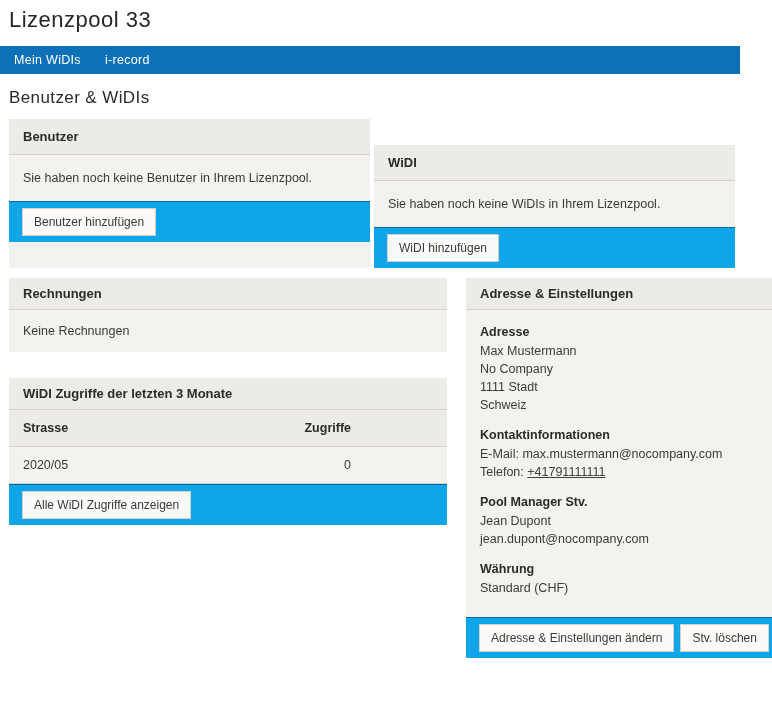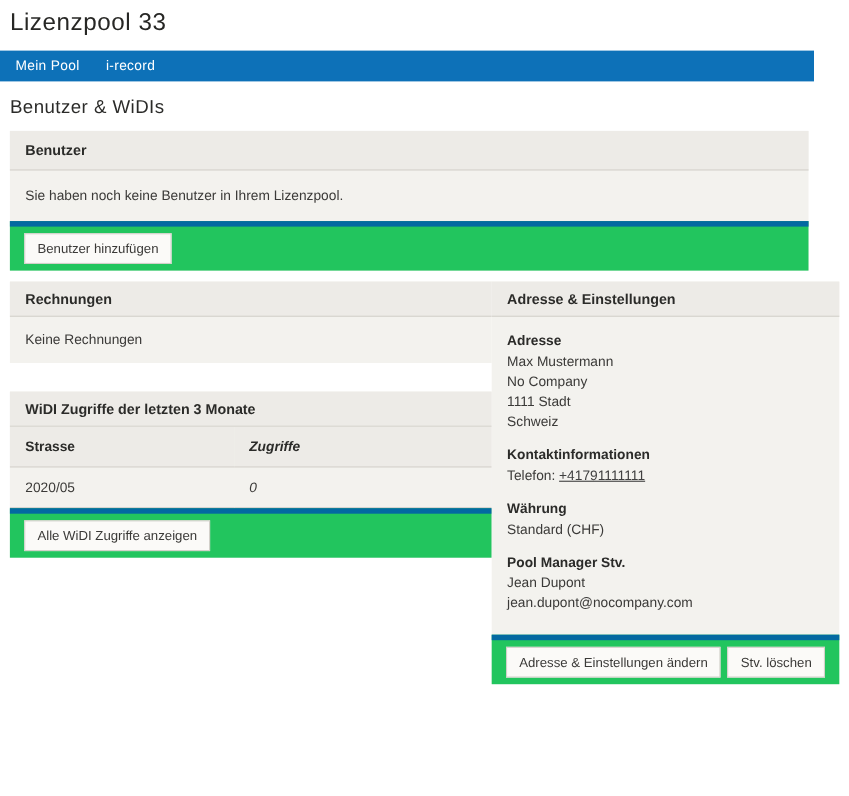--- a/index.html
+++ b/index.html
@@ -30,90 +30,97 @@
 
   .section-heading {
     margin: 14px 0 0 9px;
     font-size: 17px; font-weight: 400; letter-spacing: 0.4px;
     color: #2b2b29;
   }
 
   .row-top { display: flex; gap: 4px; margin: 11px 5px 0 9px; }
   .row-top .panel { flex: 1; }
 
-  .row-bottom { display: flex; margin: 10px 9px 0 9px; align-items: flex-start; }
+  .row-bottom { display: flex; gap: 19px; margin: 10px 9px 0 9px; align-items: flex-start; }
   .col-left { width: 438px; flex: none; }
   .col-right { flex: 1; }
 
   .panel { background: #f3f2ee; }
   .panel + .panel, .panel-gap { margin-top: 26px; }
 
   .panel-header {
     background: #edebe7; border-bottom: 1px solid #d4d1cb;
     padding: 10px 14px;
     font-size: 13px; font-weight: 700; color: #2b2b29;
   }
   .panel-header.slim { padding: 8px 14px; }
 
   .panel-body { padding: 16px 14px; font-size: 12.5px; }
   .panel-body.slim { padding: 14px 14px; }
 
   .panel-footer {
-    background: #22c55e; border-top: 5px solid #0369a1;
+    background: #0ea5e9; border-top: 1px solid #0369a1;
     padding: 6px 13px; display: flex; gap: 6px;
   }
 
   .btn {
     background: #fbfaf8; border: 1px solid #d3d0ca;
     padding: 6px 11px; font-size: 12px; color: #3b3a38;
     font-family: inherit; cursor: pointer; white-space: nowrap;
   }
 
   table.access-table { width: 100%; border-collapse: collapse; }
   .access-table th {
     background: #edebe7; border-bottom: 1px solid #d4d1cb;
     text-align: left; font-size: 12.5px; font-weight: 700; color: #2b2b29;
     padding: 11px 14px;
   }
   .access-table td {
     background: #f3f2ee; border-bottom: 1px solid #d4d1cb;
     font-size: 12.5px; padding: 11px 14px;
   }
-  .access-table th.num, .access-table td.num { text-align: left; padding-right: 24px; font-style: italic; }
+  .access-table th.num, .access-table td.num { text-align: right; padding-right: 96px; }
 
   .info-body { padding: 13px 14px 8px 14px; }
   .group { margin-bottom: 12px; }
   .group-label { font-weight: 700; font-size: 12.5px; color: #2b2b29; line-height: 19px; }
   .group-line { font-size: 12.5px; line-height: 18px; }
   .link { color: #404040; text-decoration: underline; cursor: pointer; }
 </style>
 </head>
 <body>
 
 <div class="page">
 
   <h1 class="page-title">Lizenzpool 33</h1>
 
   <nav class="navbar">
-    <a class="nav-item">Mein Pool</a>
+    <a class="nav-item">Mein WiDIs</a>
     <a class="nav-item">i-record</a>
   </nav>
 
   <h2 class="section-heading">Benutzer &amp; WiDIs</h2>
 
   <div class="row-top">
 
     <section class="panel">
       <header class="panel-header">Benutzer</header>
       <div class="panel-body">Sie haben noch keine Benutzer in Ihrem Lizenzpool.</div>
       <footer class="panel-footer">
         <button class="btn">Benutzer hinzufügen</button>
       </footer>
     </section>
 
+    <section class="panel">
+      <header class="panel-header">WiDI</header>
+      <div class="panel-body">Sie haben noch keine WiDIs in Ihrem Lizenzpool.</div>
+      <footer class="panel-footer">
+        <button class="btn">WiDI hinzufügen</button>
+      </footer>
+    </section>
 
   </div>
 
 
   <div class="row-bottom">
 
     <div class="col-left">
 
       <section class="panel">
         <header class="panel-header slim">Rechnungen</header>
@@ -152,32 +159,33 @@
           <div class="group">
             <div class="group-label">Adresse</div>
             <div class="group-line">Max Mustermann</div>
             <div class="group-line">No Company</div>
             <div class="group-line">1111 Stadt</div>
             <div class="group-line">Schweiz</div>
           </div>
 
           <div class="group">
             <div class="group-label">Kontaktinformationen</div>
+            <div class="group-line"><span>E-Mail: </span><span>max.mustermann@nocompany.com</span></div>
             <div class="group-line"><span>Telefon: </span><a class="link">+41791111111</a></div>
-          </div>
-
-          <div class="group">
-            <div class="group-label">Währung</div>
-            <div class="group-line">Standard (CHF)</div>
           </div>
 
           <div class="group">
             <div class="group-label">Pool Manager Stv.</div>
             <div class="group-line">Jean Dupont</div>
             <div class="group-line">jean.dupont@nocompany.com</div>
+          </div>
+
+          <div class="group">
+            <div class="group-label">Währung</div>
+            <div class="group-line">Standard (CHF)</div>
           </div>
 
         </div>
         <footer class="panel-footer">
           <button class="btn">Adresse &amp; Einstellungen ändern</button>
           <button class="btn">Stv. löschen</button>
         </footer>
       </section>
 
     </div>

